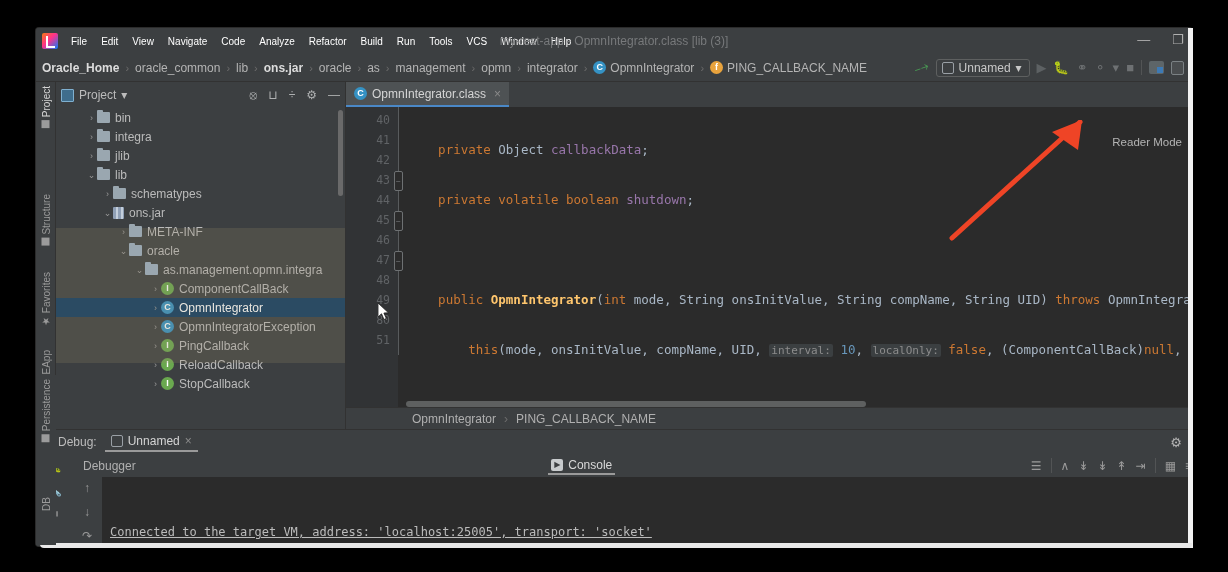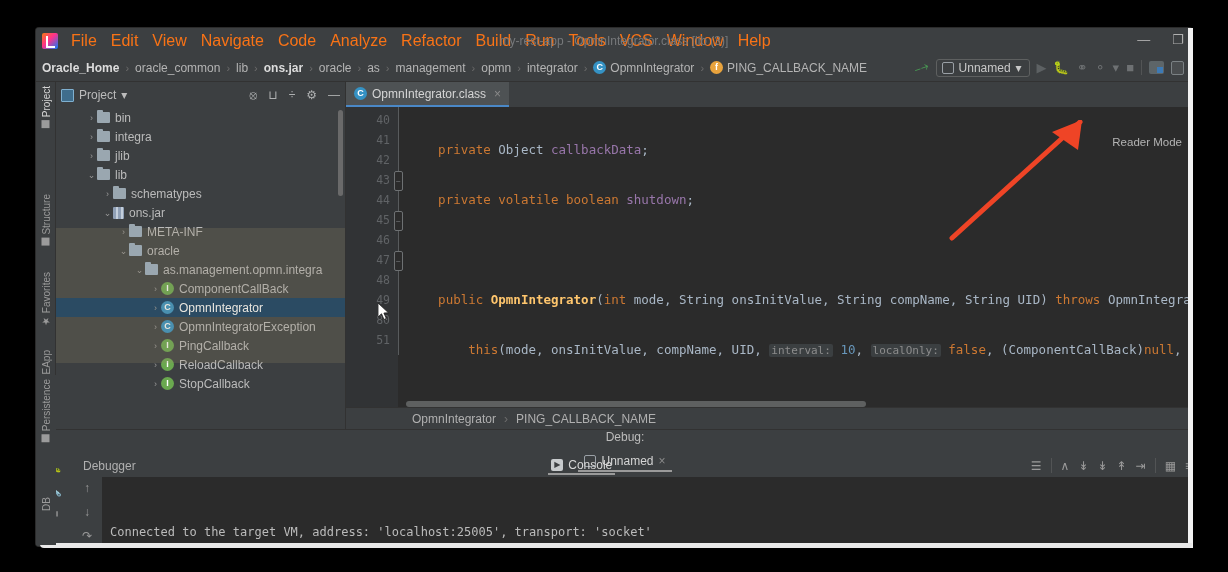--- a/index.html
+++ b/index.html
@@ -33,21 +33,21 @@
   .app-logo {
     width: 16px; height: 16px; margin: 0 6px 0 2px;
     background: linear-gradient(135deg,#f97a12 0%,#ff318c 45%,#087cfa 100%);
     border-radius: 2px; position: relative; flex: 0 0 auto;
   }
   .app-logo::after{
     content:""; position:absolute; left:4px; top:3px; width:7px; height:10px;
     border-left:2px solid #fff; border-bottom:2px solid #fff;
   }
   .menu-item {
-    color: #f97316; font-size: 16px; padding: 3px 7px; cursor: default;
+    color: #ffffff; font-size: 10px; padding: 3px 7px; cursor: default;
     white-space: nowrap;
   }
   .win-title {
     position: absolute; left: 0; right: 0; text-align: center;
     color: #77797b; font-size: 12px; pointer-events: none;
   }
   .win-btns { position: absolute; right: 8px; top: 4px; display: flex; gap: 22px; color:#b0b0b0;}
   .win-btns span { font-size: 13px; line-height: 16px; }
 
   
@@ -180,21 +180,21 @@
     height: 22px; background:#3c3f41; display:flex; align-items:center;
     padding-left:66px; gap:8px; color:#b0b0b0; font-size:12px;
     border-top:1px solid #323232;
   }
   .ed-crumb .sep { color:#6c6c6c; }
 
   
   .debugwin { height: 145px; background: #3c3f41; display:flex; flex-direction:column; border-top:1px solid #323232;}
   .dbg-head {
     height: 24px; display:flex; align-items:center; padding-left:22px; gap:8px;
-    color:#bcbcbc; font-size:12px;flex-direction:column;
+    color:#bcbcbc; font-size:12px;
   }
   .dbg-tab { display:flex;align-items:center;gap:5px;padding:2px 6px; border-bottom:2px solid #9a9a9a; color:#d4d4d4;}
   .dbg-tab .cfgicon{ width:12px;height:12px;border:1px solid #9aa0a6;border-radius:2px;display:inline-block;}
   .dbg-tab .x{color:#8a8a8a;}
   .dbg-head .gear{ margin-left:auto; margin-right:10px; color:#b4b4b4; font-size:13px;}
   .dbg-body { flex:1; display:flex; min-height:0;}
   .dbg-lefticons {
     width:36px; background:#3c3f41; display:flex; flex-direction:column; align-items:center;
     padding-top:4px; gap:9px; color:#9a9a9a; font-size:13px; flex:0 0 36px;
   }
@@ -210,21 +210,21 @@
                       font-size:8px; line-height:12px; text-align:center;}
   .dbg-tools { display:flex; gap:9px; margin-left:6px; color:#9a9a9a; font-size:12px; align-items:center;}
   .dbg-console-wrap { flex:1; display:flex; min-height:0; }
   .dbg-railicons { width:30px; background:#3c3f41; display:flex;flex-direction:column;align-items:center;
                    padding-top:4px; gap:10px; color:#9a9a9a; font-size:12px; flex:0 0 30px;}
   .console {
     flex:1; background:#2b2b2b; color:#bbbbbb;
     font-family:"DejaVu Sans Mono", monospace; font-size:12px;
     padding:4px 0 0 8px; white-space:pre; overflow:hidden; position:relative;
   }
-  .console div{ height:19px; line-height:19px;}
+  .console div{ height:19px; line-height:19px;text-decoration:underline;}
 
   
   .arrow-svg { position:absolute; left:930px; top:120px; pointer-events:none; }
 
   
   .cursor { position:absolute; left:378px; top:303px; width:12px; height:18px; }
 
   
   .watermark {
     position:absolute; right: 12px; bottom: 6px;

